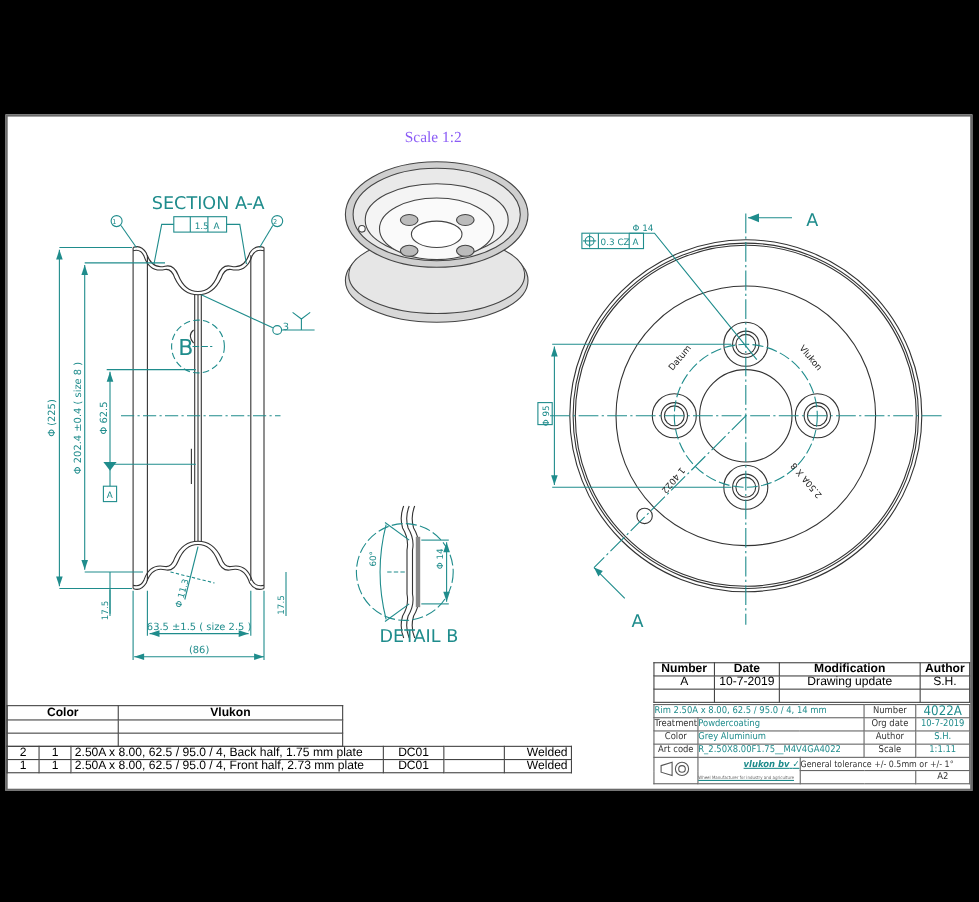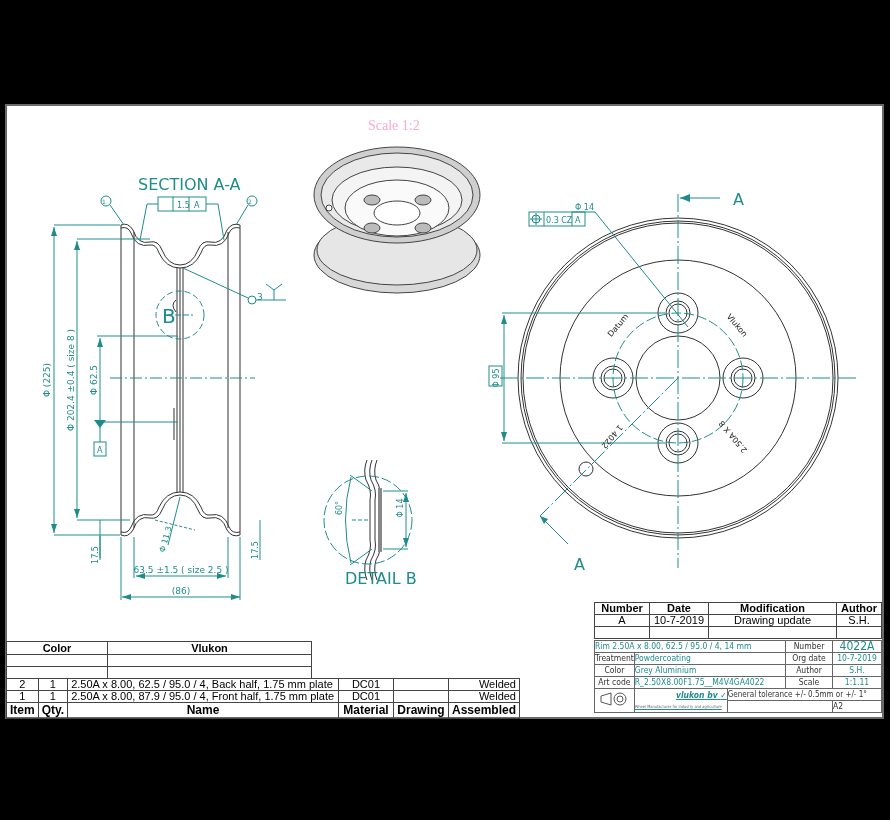--- a/index.html
+++ b/index.html
@@ -1,20 +1,20 @@
 <!DOCTYPE html>
 <html><head>
 <meta charset="utf-8">
 <style>
   html,body{margin:0;padding:0;background:#000;}
   body{width:890px;height:820px;position:relative;overflow:hidden;font-family:"Liberation Sans",sans-serif;}
   .sheet{position:absolute;left:5px;top:104px;width:879px;height:615px;background:#fff;border:2px solid #6a6a6a;box-sizing:border-box;border-right-width:2px;}
   .drawing{position:absolute;left:0;top:0;}
   svg text{font-family:"DejaVu Sans",sans-serif;}
-  .scale-label{position:absolute;left:368px;top:118px;font-family:"Liberation Serif",serif;font-size:14px;color:#f9a8d4;}
+  .scale-label{position:absolute;left:368px;top:118px;font-family:"Liberation Serif",serif;font-size:14px;color:#8b5cf6;}
   
   table{border-collapse:collapse;position:absolute;border-radius:17px;}
   .bom-head{left:6px;top:641px;width:306px;}
   .bom-head td{border:1px solid #444;height:11px;font-size:11px;padding:0 2px;text-align:center;}
   .bom{left:6px;top:678px;width:514px;}
   .bom td{border:1px solid #444;font-size:11px;padding:0 3px;height:11px;line-height:11px;white-space:nowrap;}
   .bom tr.hdr td{font-weight:bold;font-size:12px;height:15px;line-height:15px;}
   .c{text-align:center;}
   .r{text-align:right;}
   
@@ -250,32 +250,24 @@
     <td class="c" style="width:22px">2</td>
     <td class="c" style="width:22px">1</td>
     <td>2.50A x 8.00,  62.5 / 95.0 / 4, Back half, 1.75 mm plate</td>
     <td class="c" style="width:48px">DC01</td>
     <td class="c" style="width:48px"></td>
     <td class="r" style="width:54px">Welded</td>
   </tr>
   <tr>
     <td class="c">1</td>
     <td class="c">1</td>
-    <td>2.50A x 8.00,  87.9 / 95.0 / 4, Front half, 1.75 mm plate</td>
+    <td>2.50A x 8.00,  62.5 / 95.0 / 4, Front half, 2.73 mm plate</td>
     <td class="c">DC01</td>
     <td class="c"></td>
     <td class="r">Welded</td>
-  </tr>
-  <tr class="hdr">
-    <td class="c">Item</td>
-    <td class="c">Qty.</td>
-    <td class="c">Name</td>
-    <td class="c">Material</td>
-    <td class="c">Drawing</td>
-    <td class="c">Assembled</td>
   </tr>
 </tbody>
   </table>
 
 <table class="rev">
   <tbody>
       <tr class="hdr">
     <td style="width:50px">Number</td>
     <td style="width:54px">Date</td>
     <td>Modification</td>
@@ -332,16 +324,16 @@
           </svg>
     </td>
     <td rowspan="2" class="logo" style="width:92px">
       <span>vlukon bv</span> <span style="color:#1f8c8c">✓</span>
       <span class="logo-sub">Wheel Manufacturer for industry and agriculture</span>
     </td>
     <td colspan="3" style="color:#333;font-size:8px">General tolerance +/- 0.5mm or +/- 1°</td>
   </tr>
   <tr>
     <td colspan="2"></td>
-    <td style="color:#333;text-align:left">A2</td>
+    <td style="color:#333;text-align:center">A2</td>
   </tr>
 </tbody>
   </table>
 
 </body></html>

